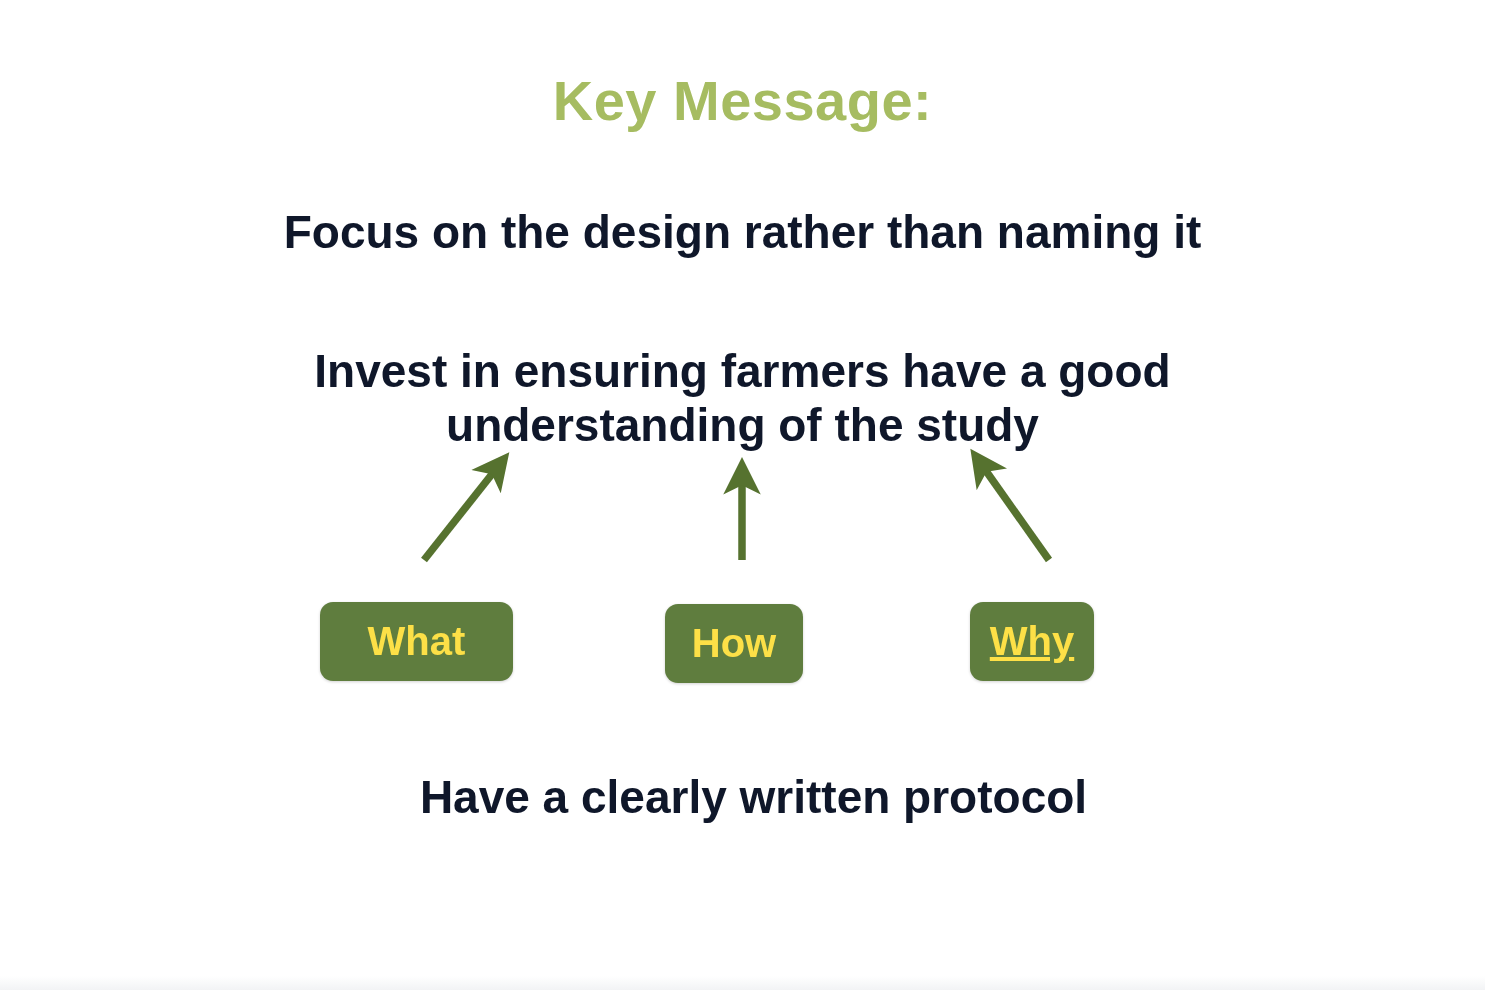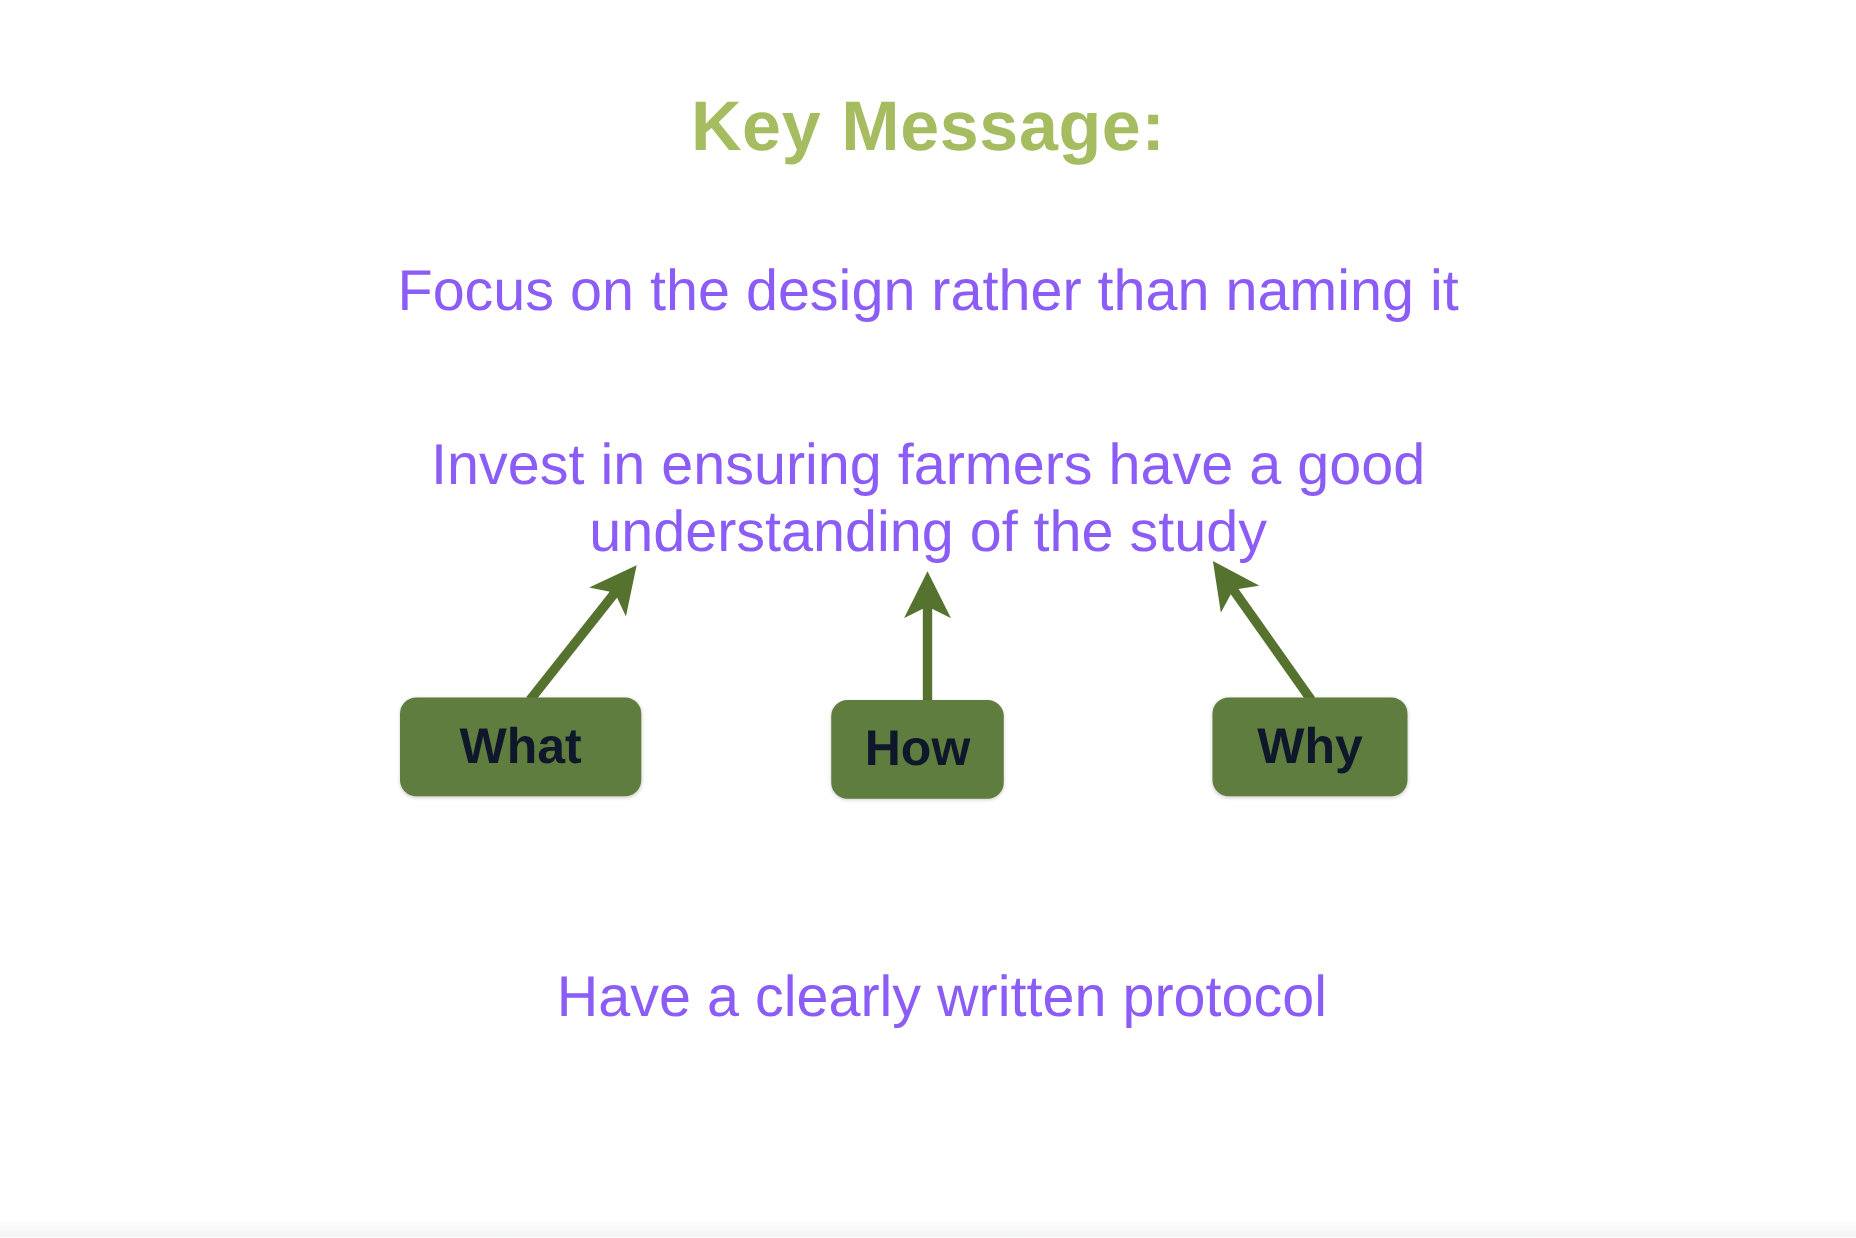--- a/index.html
+++ b/index.html
@@ -35,22 +35,22 @@
     white-space: nowrap;
     margin-top: 20px;
   }
 
   
   .statement {
     position: absolute;
     left: 0;
     width: 1485px;
     text-align: center;
-    color: #8b5cf6;
-    font-weight: normal;
+    color: #0f172a;
+    font-weight: bold;
     line-height: 1.18;
   }
 
   #statement-1 {
     top: 205px;
     font-size: 46px;
   }
 
   #statement-2 {
     top: 344px;
@@ -74,33 +74,34 @@
     height: 990px;
     pointer-events: none;
   }
 
   
   .pill {
     position: absolute;
     height: 79px;
     border-radius: 13px;
     background: #5f7d3e;
-    color: #0f172a;
+    color: #fde047;
     font-size: 40px;
     font-weight: bold;
     display: flex;
     align-items: center;
     justify-content: center;
     box-shadow: 0 1px 3px rgba(0,0,0,0.18);
     box-sizing: border-box;
+    margin-top: 44px;
   }
 
   #pill-what { left: 320px; top: 558px; width: 193px; }
   #pill-how  { left: 665px; top: 560px; width: 138px; }
-  #pill-why  { left: 970px; top: 558px; width: 156px; }
+  #pill-why  { left: 970px; top: 558px; width: 124px; text-decoration: underline; }
 
   
   #bottom-band {
     position: absolute;
     left: 0;
     bottom: 0;
     width: 1485px;
     height: 14px;
     background: linear-gradient(to bottom, #ffffff 0%, #f7f8f9 60%, #f2f3f5 100%);
   }

